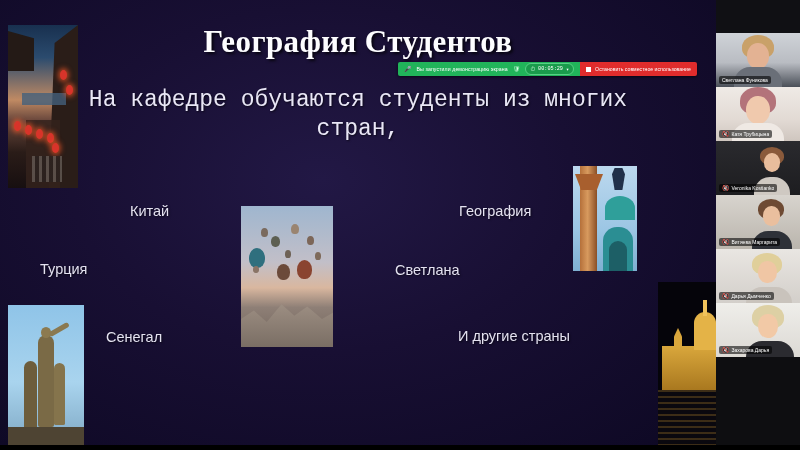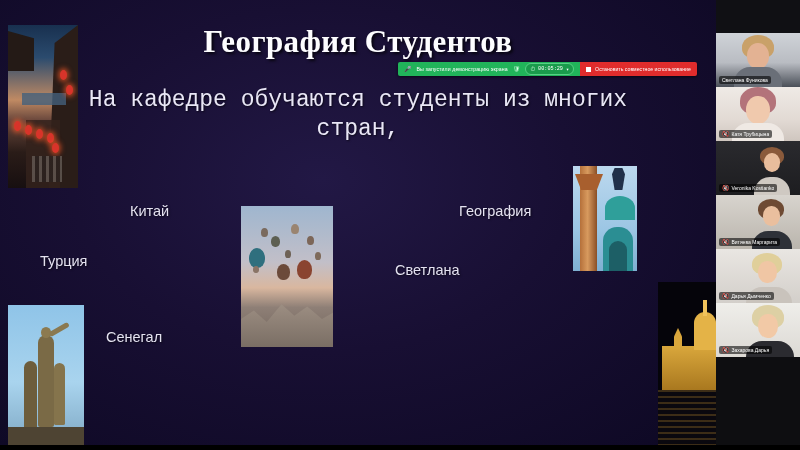--- a/index.html
+++ b/index.html
@@ -124,23 +124,24 @@
   <div class="slide">
 
     <div class="title">География Студентов</div>
 
     <div class="subtitle">
       <div>На кафедре обучаются студенты из многих стран,</div>
     </div>
 
     <div class="country" style="left:94px;top:203px;margin-left:36px;">Китай</div>
     <div class="country" style="left:459px;top:203px;">География</div>
-    <div class="country" style="left:40px;top:253px;">Турция</div>
+    <div class="country" style="left:40px;top:261px;">Турция</div>
     <div class="country" style="left:395px;top:262px;">Светлана</div>
     <div class="country" style="left:106px;top:329px;">Сенегал</div>
+    <div class="country" style="left:458px;top:328px;">И другие страны</div>
 
     <div class="photo ph-china">
       <div class="roofL"></div>
         <div class="roofR"></div>
       <div class="sea"></div>
         <div class="mid"></div>
       <div class="lant" style="left:6px;top:96px;"></div>
       <div class="lant" style="left:17px;top:100px;"></div>
       <div class="lant" style="left:28px;top:104px;"></div>
       <div class="lant" style="left:39px;top:108px;"></div>

